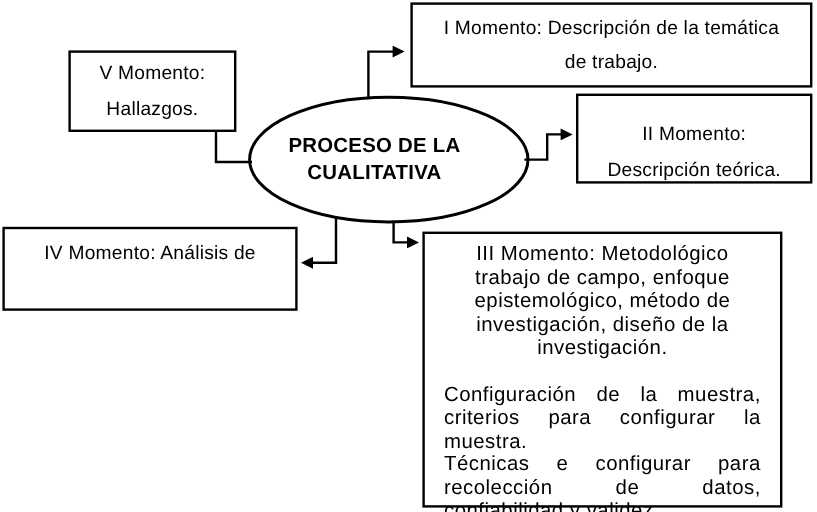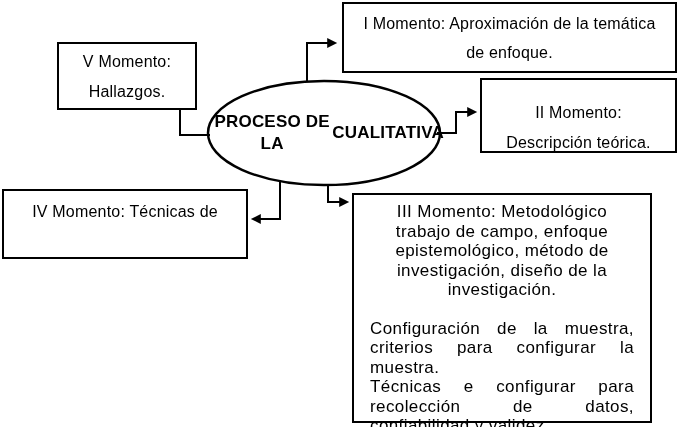--- a/index.html
+++ b/index.html
@@ -54,23 +54,23 @@
   .box-momento4 {
     left: 2px; top: 189px; width: 246px; height: 70px;
     font-size: 16px; line-height: 28px; padding-top: 7px;
   }
   .box-momento5 {
     left: 10px; top: 42px; width: 140px; height: 68px;
     font-size: 16px; line-height: 30px; padding-top: 3px; margin-left: 47px;
   }
   .center-label {
     position: absolute;
-    left: 212px; top: 81px; width: 232px; height: 104px;
+    left: 196px; top: 81px; width: 232px; height: 104px;
     display: flex;
-    flex-direction: row;
+    flex-direction: column;
     justify-content: center;
     align-items: center;
     font-weight: bold;
     font-size: 17px;
     line-height: 22px;
     letter-spacing: 0.2px;
     text-align: center;
   }
 </style>
 </head>
@@ -102,31 +102,31 @@
     <span class="ln">PROCESO DE LA</span>
     <span class="ln">CUALITATIVA</span>
   </div>
 
   <div class="box box-momento5">
     <span class="ln">V Momento:</span>
     <span class="ln">Hallazgos.</span>
   </div>
 
   <div class="box box-momento1">
-    <span class="ln">I Momento: Aproximación de la temática</span>
-    <span class="ln">de enfoque.</span>
+    <span class="ln">I Momento: Descripción de la temática</span>
+    <span class="ln">de trabajo.</span>
   </div>
 
   <div class="box box-momento2">
     <span class="ln">II Momento:</span>
     <span class="ln">Descripción teórica.</span>
   </div>
 
   <div class="box box-momento4">
-    <span class="ln">IV Momento: Técnicas de</span>
+    <span class="ln">IV Momento: Análisis de</span>
   </div>
 
   <div class="box box-momento3">
     <p class="para-head">III Momento: Metodológico trabajo de campo, enfoque epistemológico, método de investigación, diseño de la investigación.</p>
     <p class="para-body">Configuración de la muestra, criterios para configurar la muestra.</p>
     <p class="para-body">Técnicas e configurar para recolección de datos, confiabilidad y validez.</p>
   </div>
 
 </div>
 

